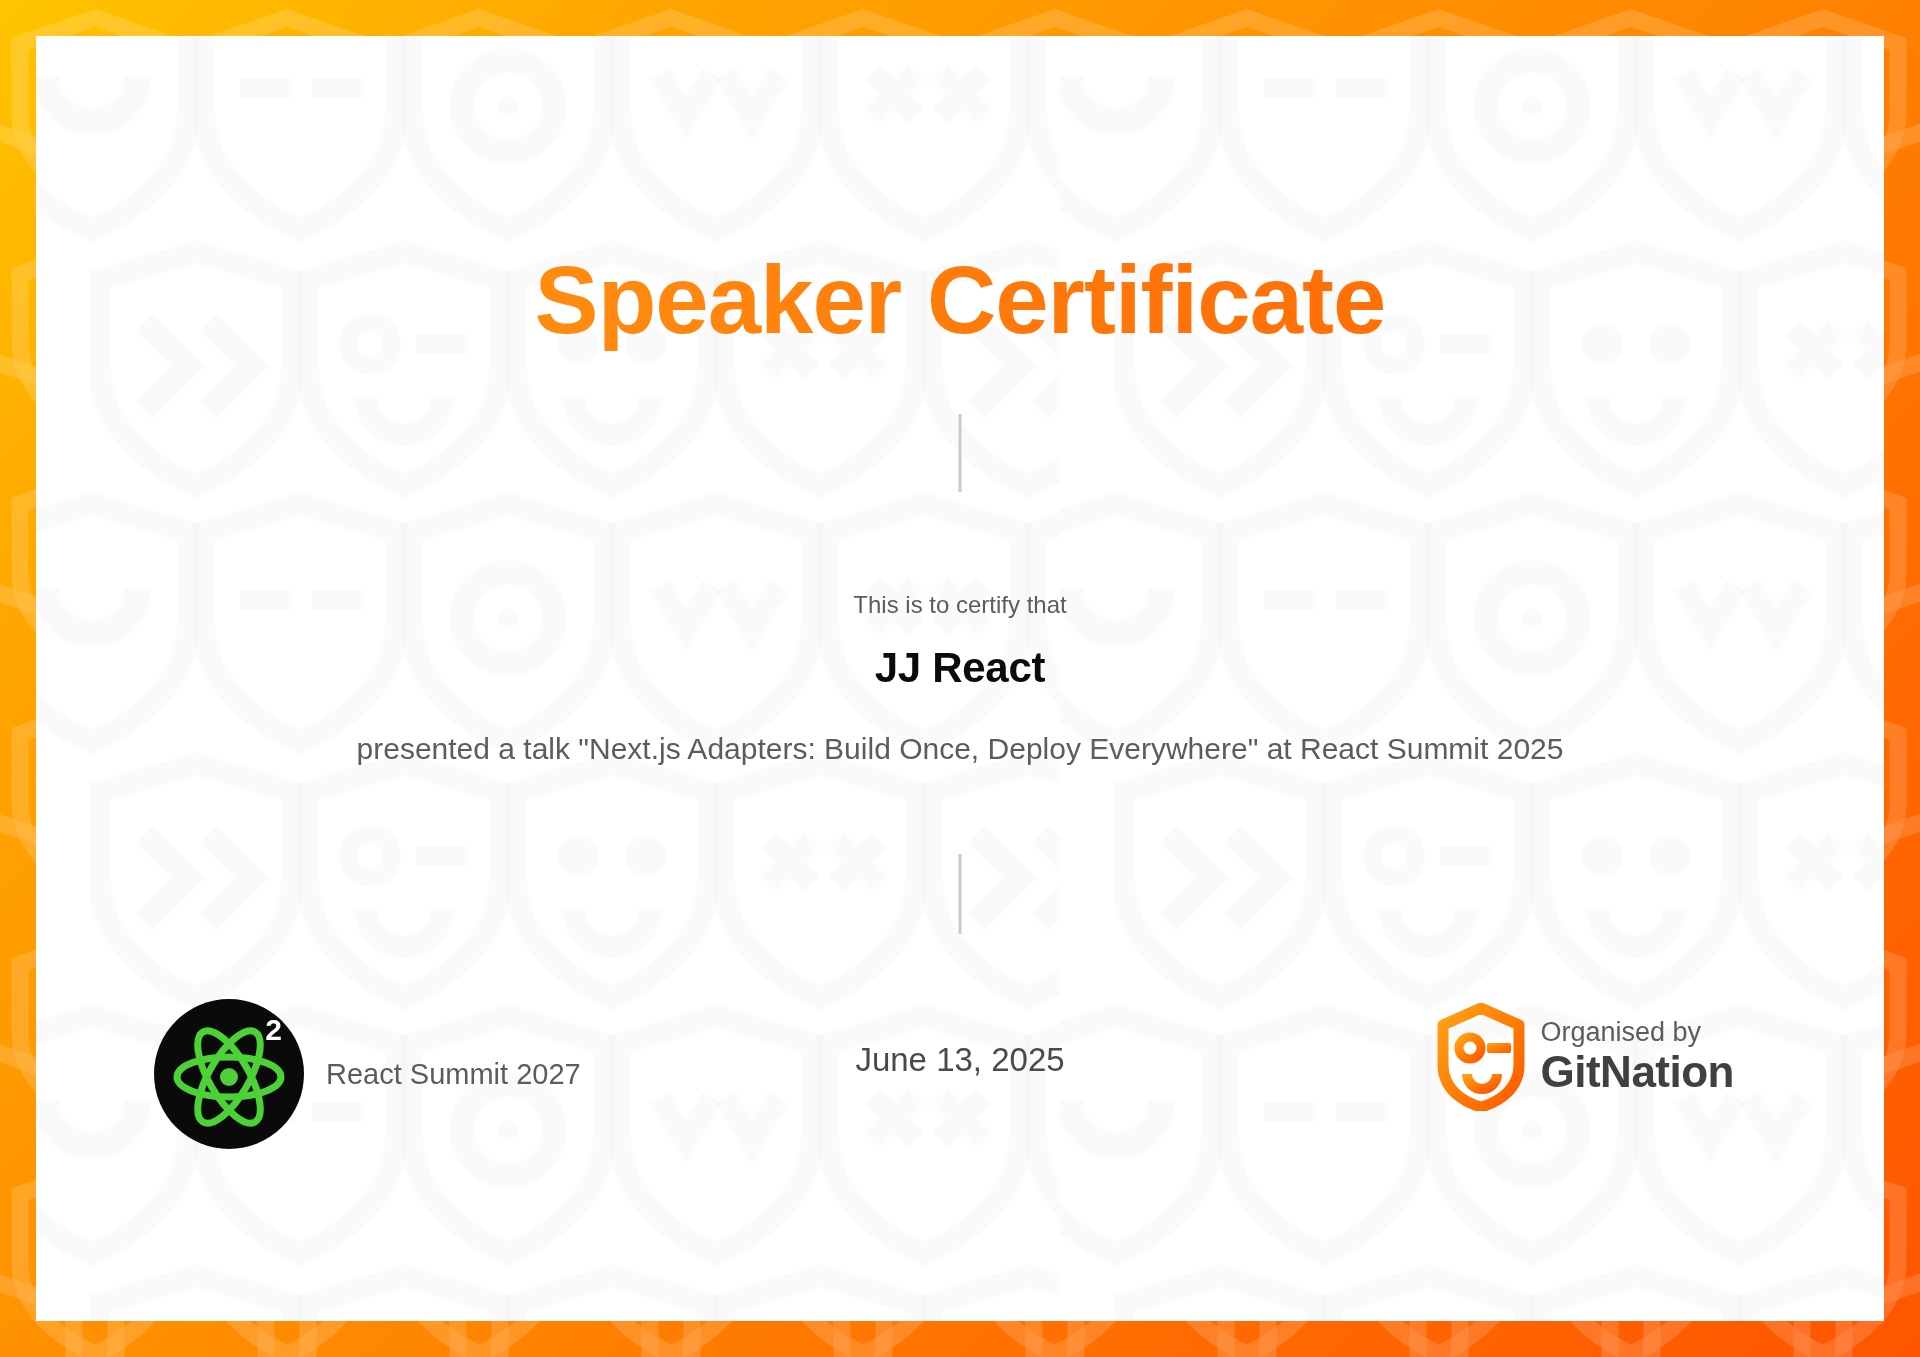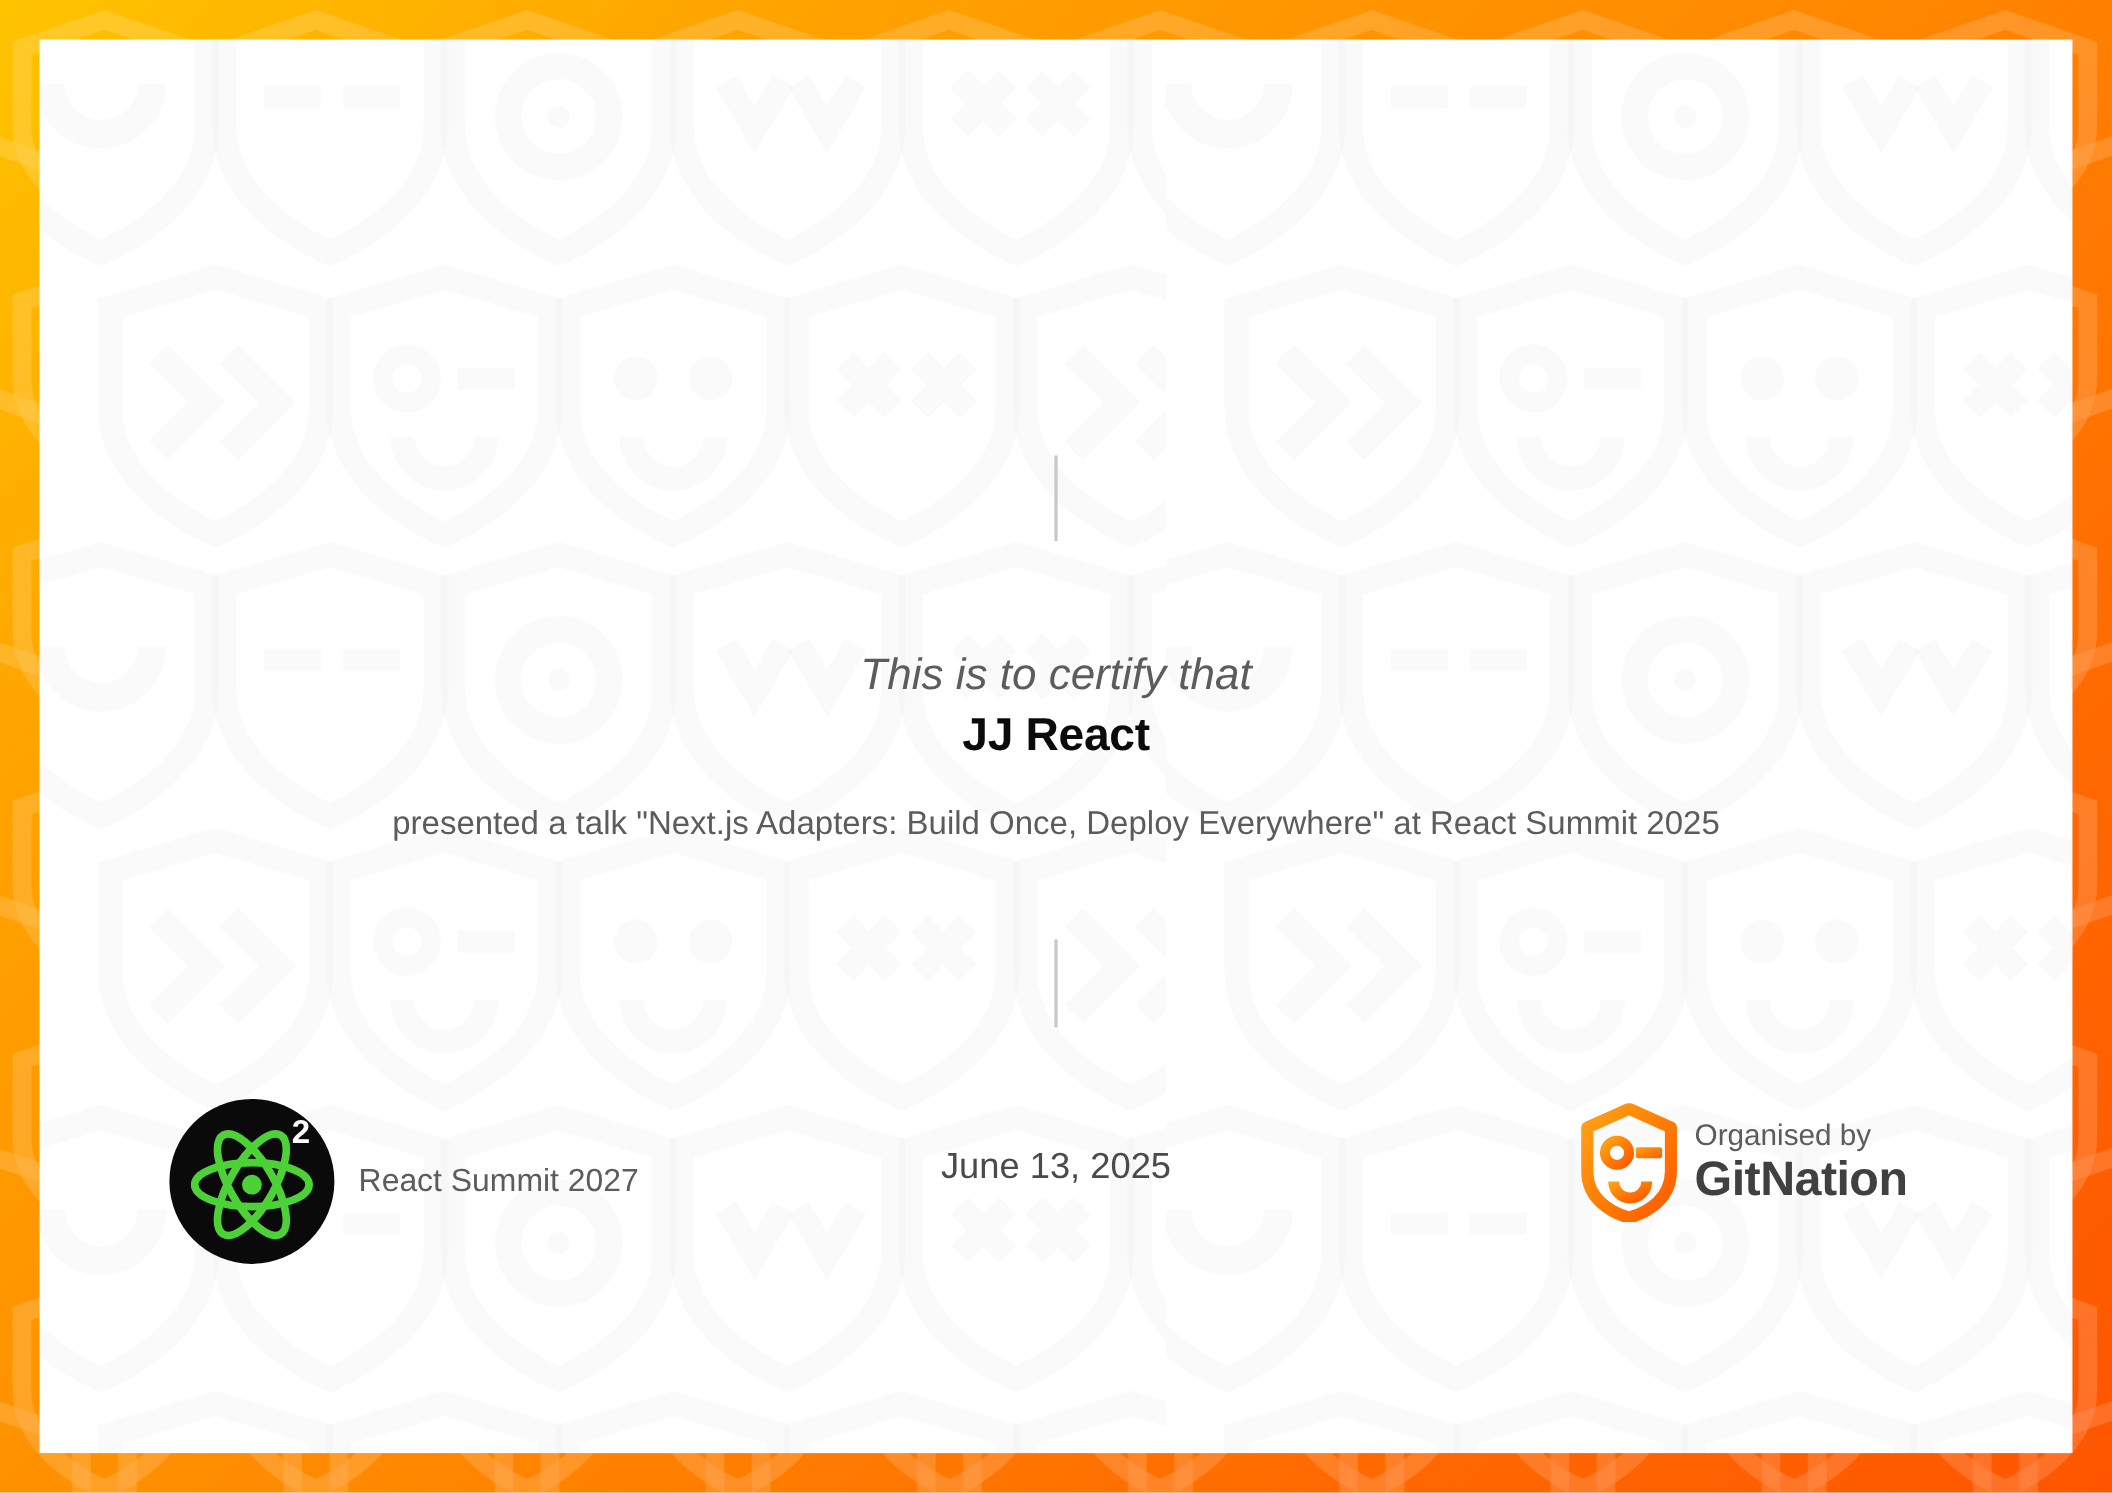--- a/index.html
+++ b/index.html
@@ -86,24 +86,23 @@
   }
   #divider-top { top: 378px; height: 78px; }
   #divider-bottom { top: 818px; height: 80px; }
 
   
   #certify-line {
     position: absolute;
     left: 0; right: 0;
     top: 555px;
     text-align: center;
-    font-size: 40px;
+    font-size: 24px;
     color: #5C5C5C;
     font-weight: 400;
-    font-style: italic;
   }
   #recipient-name {
     position: absolute;
     left: 0; right: 0;
     top: 608px;
     text-align: center;
     font-size: 42px;
     font-weight: 700;
     color: #0B0B0B;
     letter-spacing: -0.3px;
@@ -342,20 +341,21 @@
               <use href="#wm-face-smile"></use>
             </g>
         </pattern>
       </defs>
       <rect x="0" y="0" width="1848" height="1285" fill="#ffffff"></rect>
       <rect x="0" y="0" width="1848" height="1285" fill="url(#wm-pat)"></rect>
     </svg>
 
     <div id="card-content">
 
+      <h1 id="title">Speaker Certificate</h1>
 
       <div class="v-divider" id="divider-top"></div>
 
       <div id="certify-line">This is to certify that</div>
 
       <div id="recipient-name">JJ React</div>
 
       <div id="talk-line">presented a talk "Next.js Adapters: Build Once, Deploy Everywhere" at React Summit 2025</div>
 
       <div class="v-divider" id="divider-bottom"></div>

